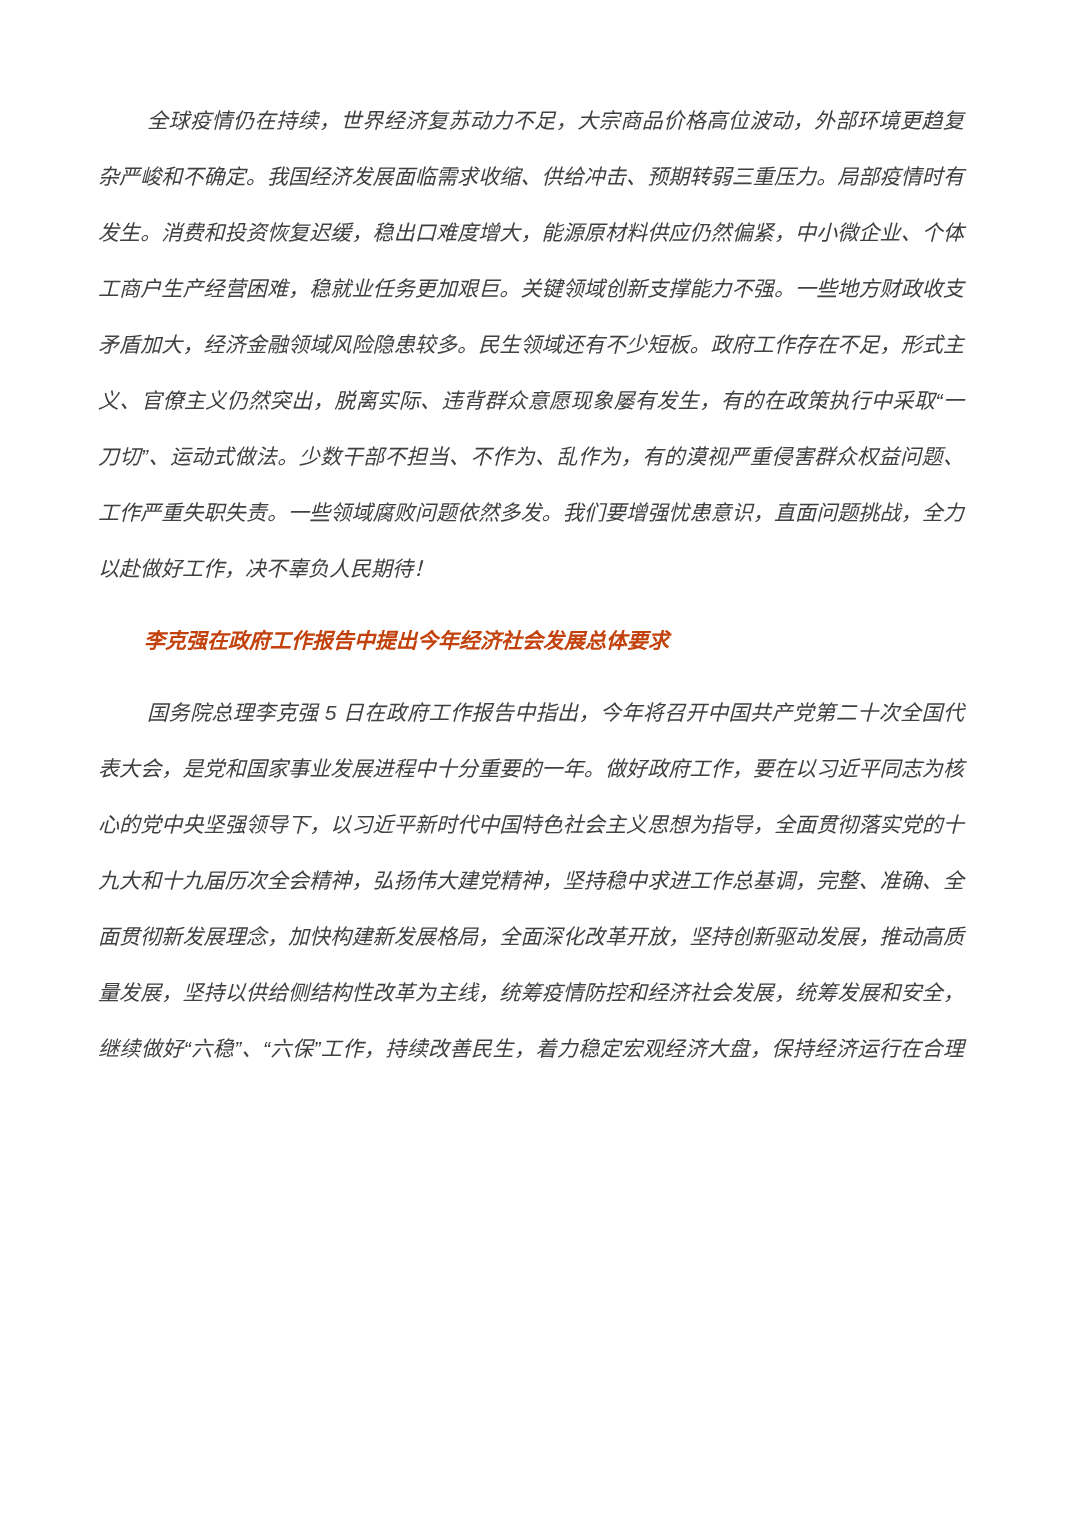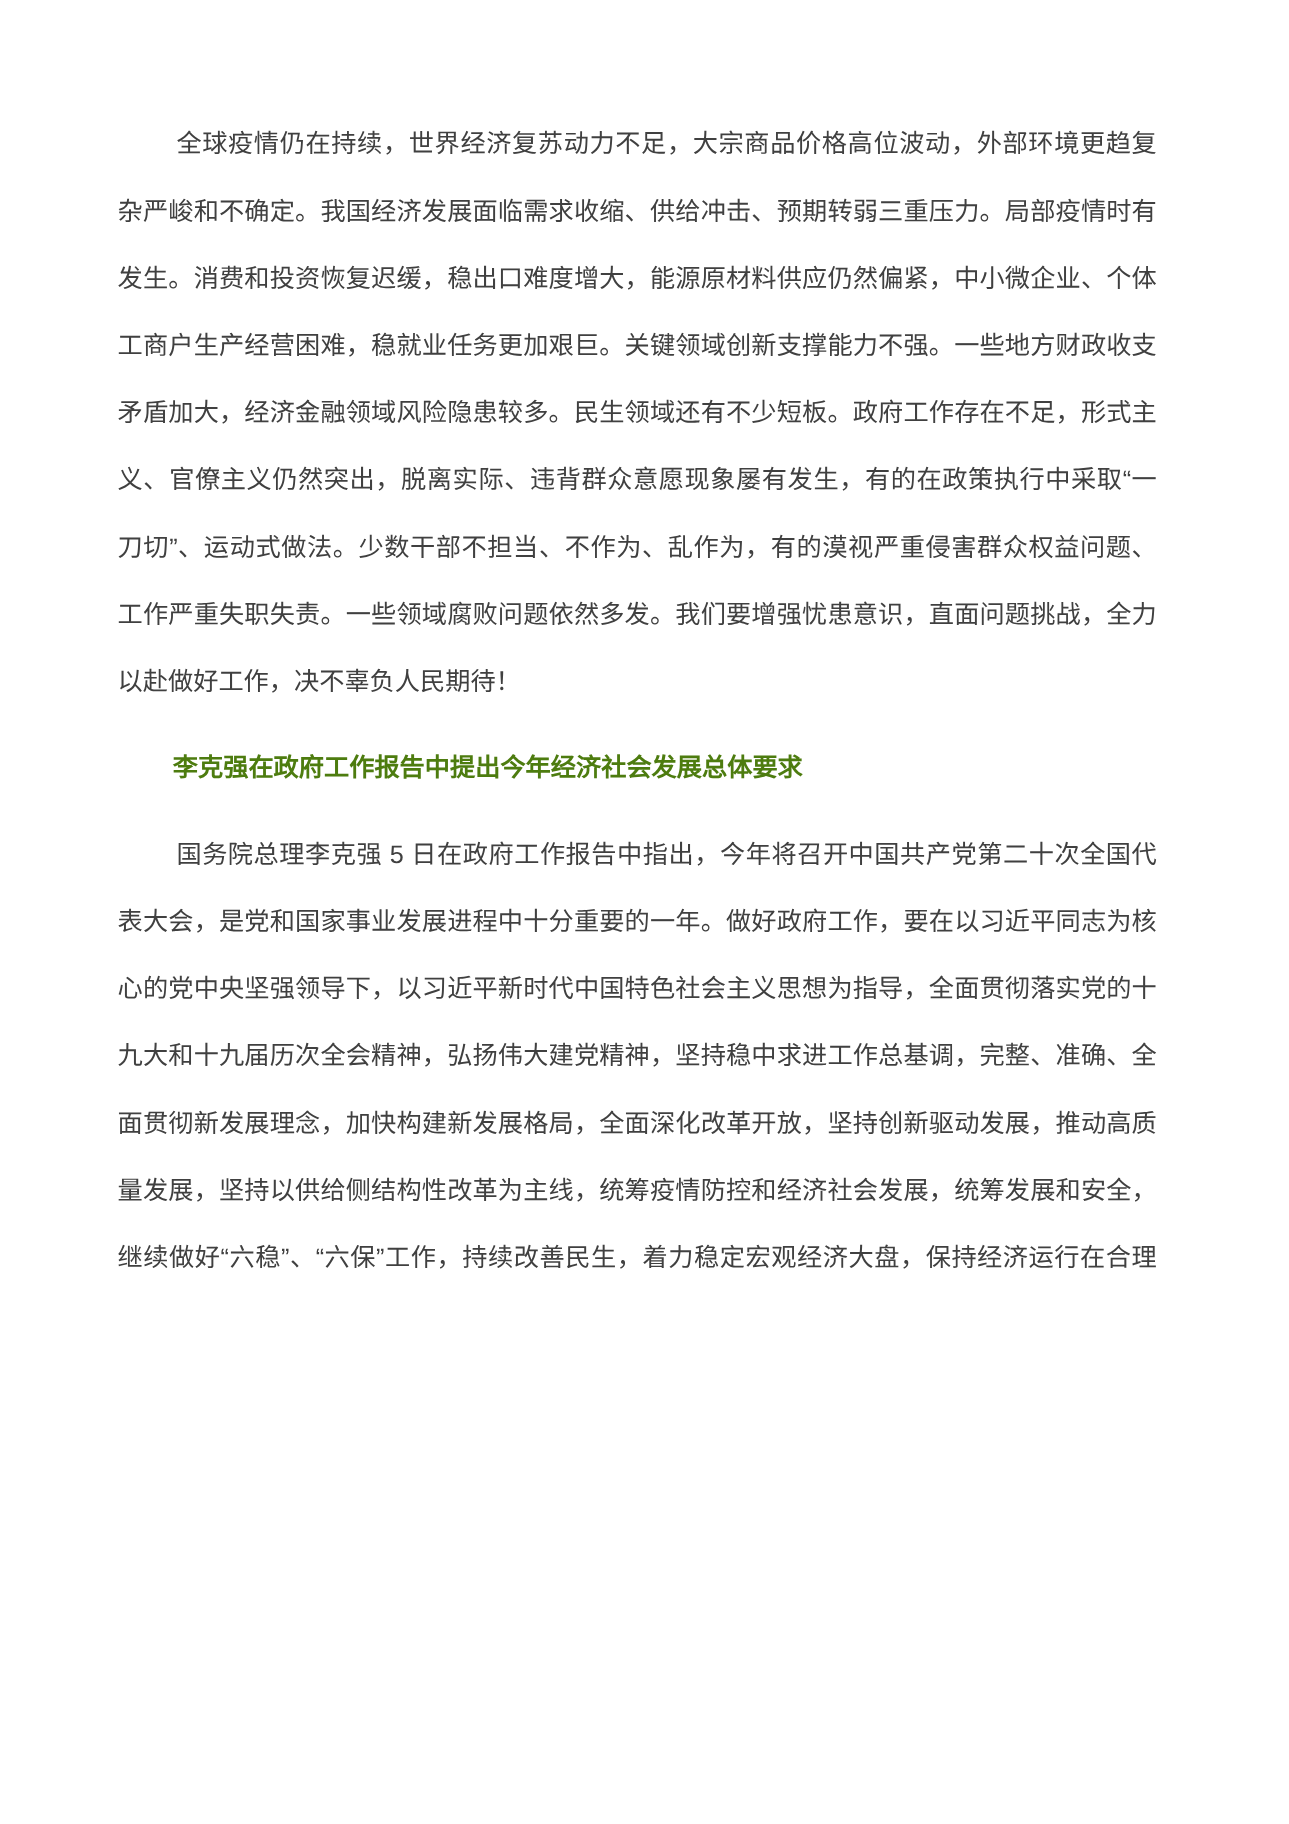--- a/index.html
+++ b/index.html
@@ -14,33 +14,34 @@
     height: 1080px;
     margin: 0 auto;
     background: #ffffff;
     padding: 93px 110px 0 98px;
     font-family: "Liberation Sans", sans-serif;
     font-size: 21px;
     line-height: 56px;
     color: #404040;
     text-align: justify;
     overflow: hidden;
+    font-style: italic;
   }
   .page p {
     margin: 0 0 16px 0;
     text-indent: 49px;
     font-weight: 400;
   }
   .page h2 {
     margin: 0 0 16px 0;
     font-size: 21px;
     line-height: 56px;
     font-weight: 700;
     text-indent: 46px;
-    color: #4d7c0f;
+    color: #c2410c;
   }
 </style>
 </head>
 <body>
 
 <div class="page">
   <p>全球疫情仍在持续，世界经济复苏动力不足，大宗商品价格高位波动，外部环境更趋复杂严峻和不确定。我国经济发展面临需求收缩、供给冲击、预期转弱三重压力。局部疫情时有发生。消费和投资恢复迟缓，稳出口难度增大，能源原材料供应仍然偏紧，中小微企业、个体工商户生产经营困难，稳就业任务更加艰巨。关键领域创新支撑能力不强。一些地方财政收支矛盾加大，经济金融领域风险隐患较多。民生领域还有不少短板。政府工作存在不足，形式主义、官僚主义仍然突出，脱离实际、违背群众意愿现象屡有发生，有的在政策执行中采取“一刀切”、运动式做法。少数干部不担当、不作为、乱作为，有的漠视严重侵害群众权益问题、工作严重失职失责。一些领域腐败问题依然多发。我们要增强忧患意识，直面问题挑战，全力以赴做好工作，决不辜负人民期待！</p>
 
   <h2>李克强在政府工作报告中提出今年经济社会发展总体要求</h2>
 

